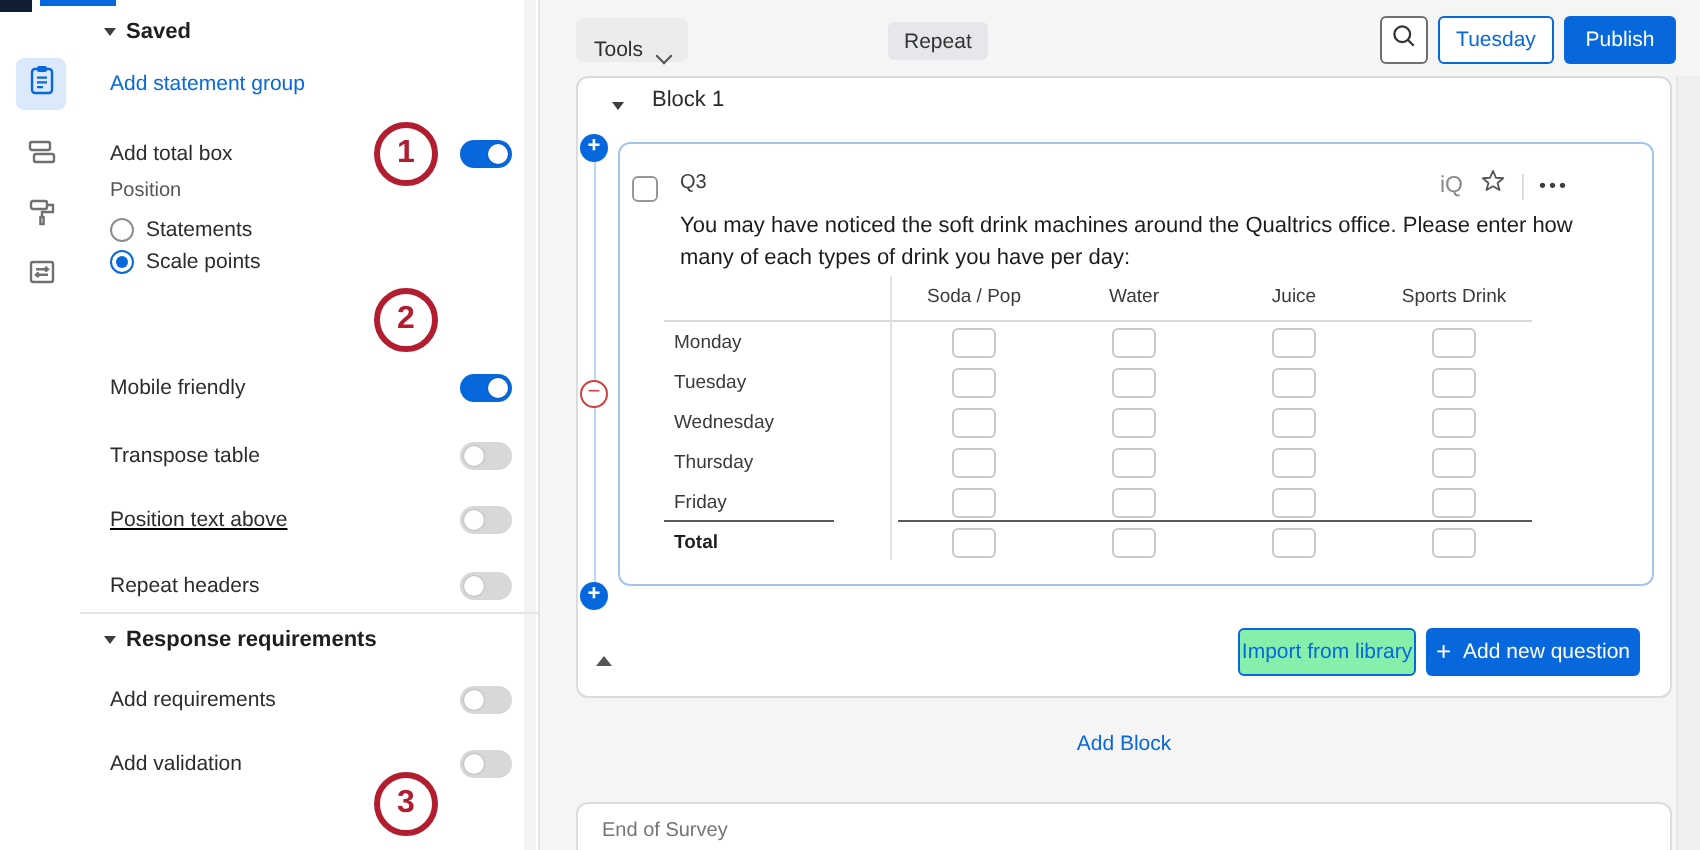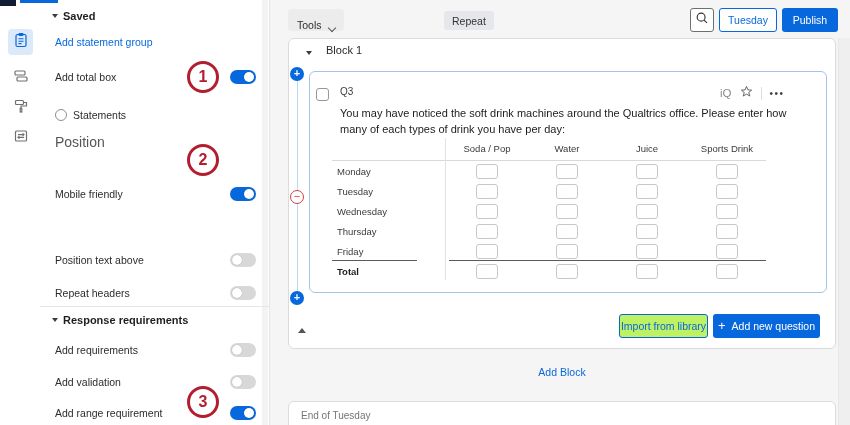--- a/index.html
+++ b/index.html
@@ -18,21 +18,21 @@
 
   
   .panel{position:absolute; left:40px; top:0; width:230px; height:100%; background:#fff; border-right:1px solid #e4e4e4; z-index:4;}
   .panel-scroll{position:absolute; left:222px; top:0; width:6px; height:100%; background:#f3f3f3;}
   .p-header{position:absolute; left:12px; height:14px; display:flex; align-items:center; gap:5px; font-weight:bold; font-size:11px; color:#1e1e1e; white-space:nowrap;}
   .caret-down{width:0; height:0; border-left:3.5px solid transparent; border-right:3.5px solid transparent; border-top:4.5px solid #3d3d3d;}
   .caret-up{width:0; height:0; border-left:4px solid transparent; border-right:4px solid transparent; border-bottom:5px solid #555;}
   .p-link{position:absolute; left:15px; font-size:10.5px; color:var(--accent); cursor:pointer; white-space:nowrap;}
   .p-row{position:absolute; left:15px; right:14px; height:14px; display:flex; align-items:center;}
   .p-label{font-size:10.5px; color:#2c2c2c; white-space:nowrap;}
-  .p-sublabel{position:absolute; left:15px; font-size:14px; color:#565656; white-space:nowrap;margin-top:44px;}
+  .p-sublabel{position:absolute; left:15px; font-size:10px; color:#565656; white-space:nowrap;}
   .toggle{position:absolute; left:175px; width:26px; height:14px; border-radius:8px; cursor:pointer;}
   .toggle.on{background:var(--accent);}
   .toggle.off{background:#d8d8d8;}
   .knob{position:absolute; top:2px; width:10px; height:10px; border-radius:50%; background:#fff; box-shadow:0 0 1px rgba(0,0,0,.35);}
   .toggle.on .knob{right:2px;}
   .toggle.off .knob{left:2px;}
   .radio{width:12px; height:12px; border:1px solid #8e8e8e; border-radius:50%; background:#fff; position:relative; flex:none; cursor:pointer;}
   .radio.sel{border-color:var(--accent);}
   .radio-dot{position:absolute; left:2px; top:2px; width:6px; height:6px; border-radius:50%; background:var(--accent);}
   .radio-label{margin-left:6px; font-size:10.5px; color:#2c2c2c; white-space:nowrap;}
@@ -70,21 +70,21 @@
   .t-colhead{position:absolute; width:80px; text-align:center; font-size:9.5px; color:#3a3a3a; top:71px; white-space:nowrap;}
   .t-underline{position:absolute; left:22px; width:434px; top:88px; height:1px; background:#d9d9d9;}
   .t-vline{position:absolute; left:135px; top:66px; width:1px; height:142px; background:#e2e2e2;}
   .t-rowlabel{position:absolute; left:27px; font-size:9.5px; color:#3a3a3a; white-space:nowrap;}
   .t-rowlabel.total{font-weight:bold; color:#1f1f1f;}
   .t-input{position:absolute; width:22px; height:15px; background:#fff; border:1px solid #c8c8c8; border-radius:3px; cursor:text;}
   .t-sep-left{position:absolute; left:22px; top:188px; width:85px; height:1px; background:#5a5a5a;}
   .t-sep-right{position:absolute; left:139px; top:188px; width:317px; height:1px; background:#5a5a5a;}
 
   .f-caret{position:absolute; left:9px; top:289px; cursor:pointer;}
-  .btn-import{position:absolute; left:330px; top:275px; width:89px; height:24px; background:#bef264; border:1px solid var(--accent); color:var(--accent); border-radius:3px; font-size:10.5px; display:flex; align-items:center; justify-content:center; cursor:pointer; white-space:nowrap;}
+  .btn-import{position:absolute; left:330px; top:275px; width:89px; height:24px; background:#86efac; border:1px solid var(--accent); color:var(--accent); border-radius:3px; font-size:10.5px; display:flex; align-items:center; justify-content:center; cursor:pointer; white-space:nowrap;}
   .btn-addq{position:absolute; left:424px; top:275px; width:107px; height:24px; background:var(--accent); color:#fff; border-radius:3px; font-size:10.5px; display:flex; align-items:center; justify-content:center; gap:6px; cursor:pointer; white-space:nowrap;}
   .plus-glyph{font-size:13px; font-weight:normal; line-height:10px;}
 
   .add-block{position:absolute; left:18px; top:366px; width:548px; text-align:center; font-size:10.5px; color:var(--accent); cursor:pointer;}
   .eos{position:absolute; left:18px; top:401px; width:548px; height:32px; background:#fff; border:1px solid #dcdcdc; border-radius:6px 6px 0 0;}
   .eos-label{position:absolute; left:12px; top:8px; font-size:10px; color:#757575;}
 </style>
 </head>
 <body>
 
@@ -144,28 +144,40 @@
         <div class="toggle on">
           <div class="knob"></div>
         </div>
       </div>
       <div class="ann-circle" style="top: 61px;">1</div>
       <div class="p-sublabel" style="top: 90px;">Position</div>
       <div class="p-row" style="top: 108px;">
         <div class="radio"></div>
         <div class="radio-label">Statements</div>
       </div>
+      <div class="p-row" style="top: 124px;">
+        <div class="radio sel">
+          <div class="radio-dot"></div>
+        </div>
+        <div class="radio-label">Scale points</div>
+      </div>
       <div class="ann-circle" style="top: 144px;">2</div>
       <div class="p-row" style="top: 187px;">
         <div class="p-label">Mobile friendly</div>
         <div class="toggle on">
           <div class="knob"></div>
         </div>
       </div>
-      <div class="p-row" style="top: 253px;">
+      <div class="p-row" style="top: 221px;">
+        <div class="p-label">Transpose table</div>
+        <div class="toggle off">
+          <div class="knob"></div>
+        </div>
+      </div>
+      <div class="p-row" style="top: 253px; text-decoration: underline;">
         <div class="p-label">Position text above</div>
         <div class="toggle off">
           <div class="knob"></div>
         </div>
       </div>
       <div class="p-row" style="top: 286px;">
         <div class="p-label">Repeat headers</div>
         <div class="toggle off">
           <div class="knob"></div>
         </div>
@@ -177,26 +189,20 @@
       </div>
       <div class="p-row" style="top: 343px;">
         <div class="p-label">Add requirements</div>
         <div class="toggle off">
           <div class="knob"></div>
         </div>
       </div>
       <div class="p-row" style="top: 375px; align-items: center;">
         <div class="p-label">Add validation</div>
         <div class="toggle off">
-          <div class="knob"></div>
-        </div>
-      </div>
-      <div class="p-row" style="top: 406px;">
-        <div class="p-label">Add range requirement</div>
-        <div class="toggle on">
           <div class="knob"></div>
         </div>
       </div>
       <div class="ann-circle" style="top: 386px;">3</div>
     </section>
 
   <main class="main">
     <div class="scroll-gutter"></div>
 
     <div class="tools-btn">
@@ -285,16 +291,16 @@
       <div class="btn-import">Import from library</div>
       <div class="btn-addq">
         <span class="plus-glyph">+</span>
         <span>Add new question</span>
       </div>
     </div>
 
     <div class="add-block">Add Block</div>
 
     <div class="eos">
-      <div class="eos-label">End of Tuesday</div>
+      <div class="eos-label">End of Survey</div>
     </div>
   </main>
 </div>
 
 </body></html>

